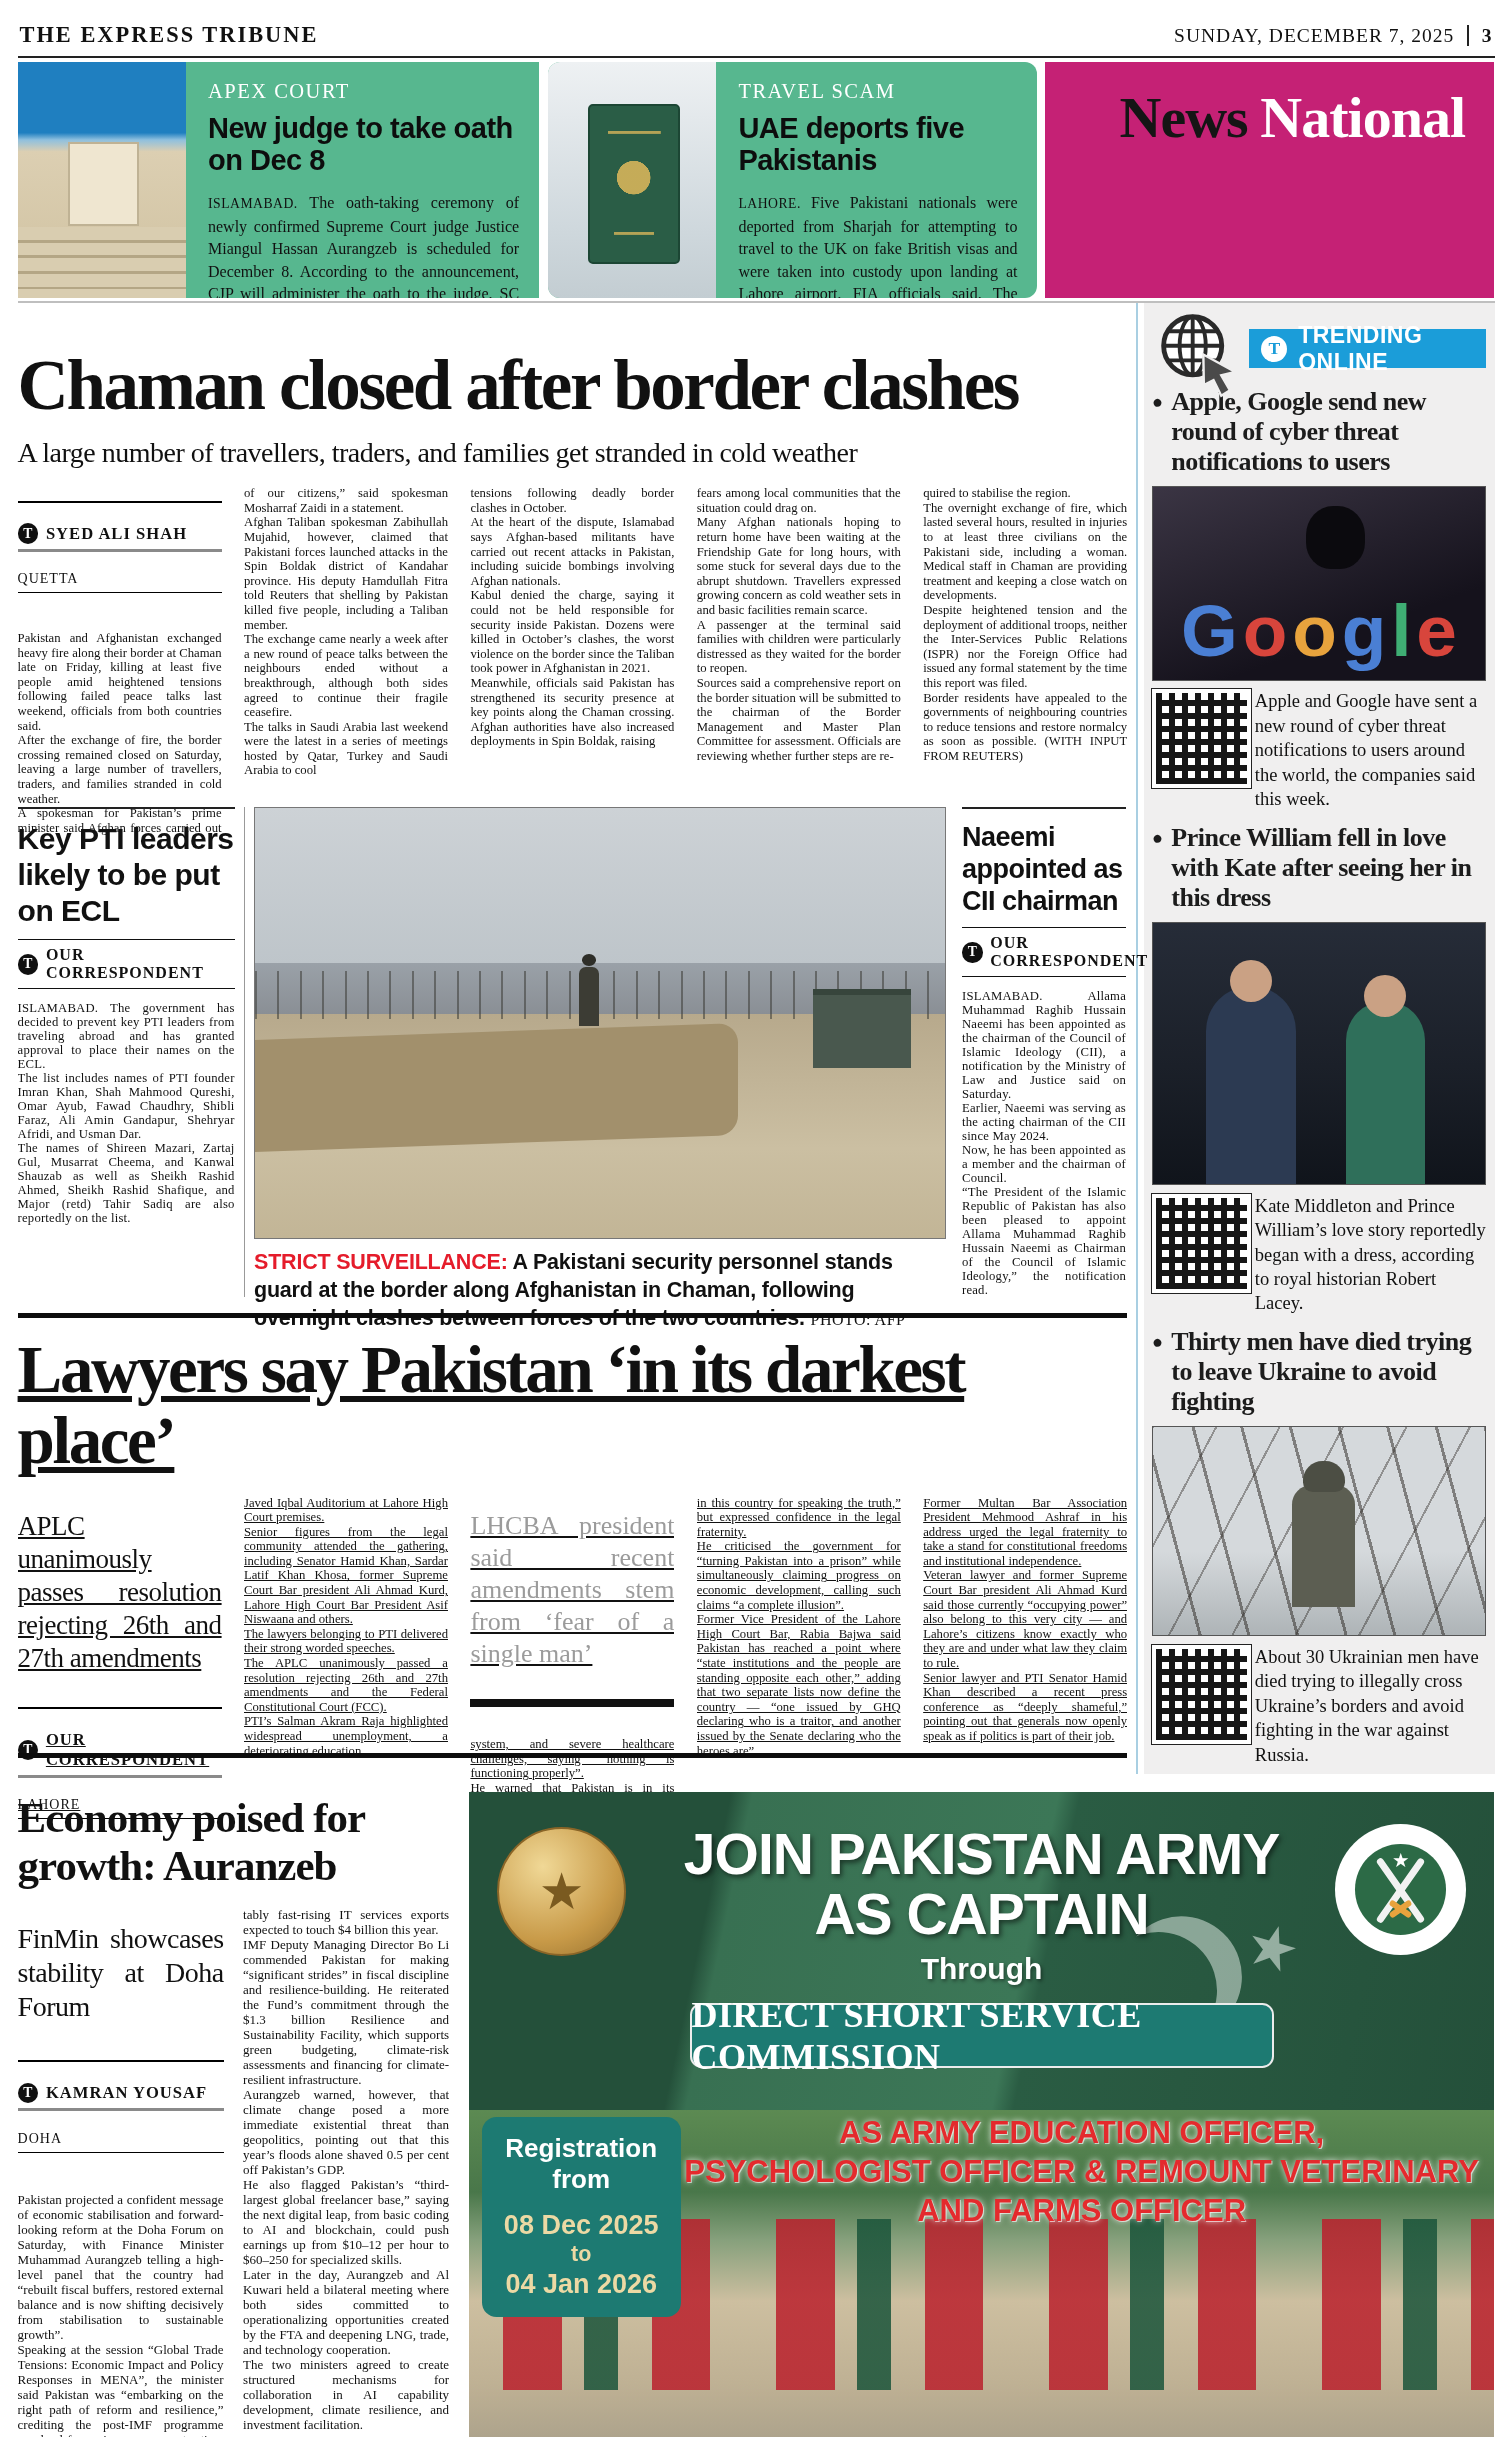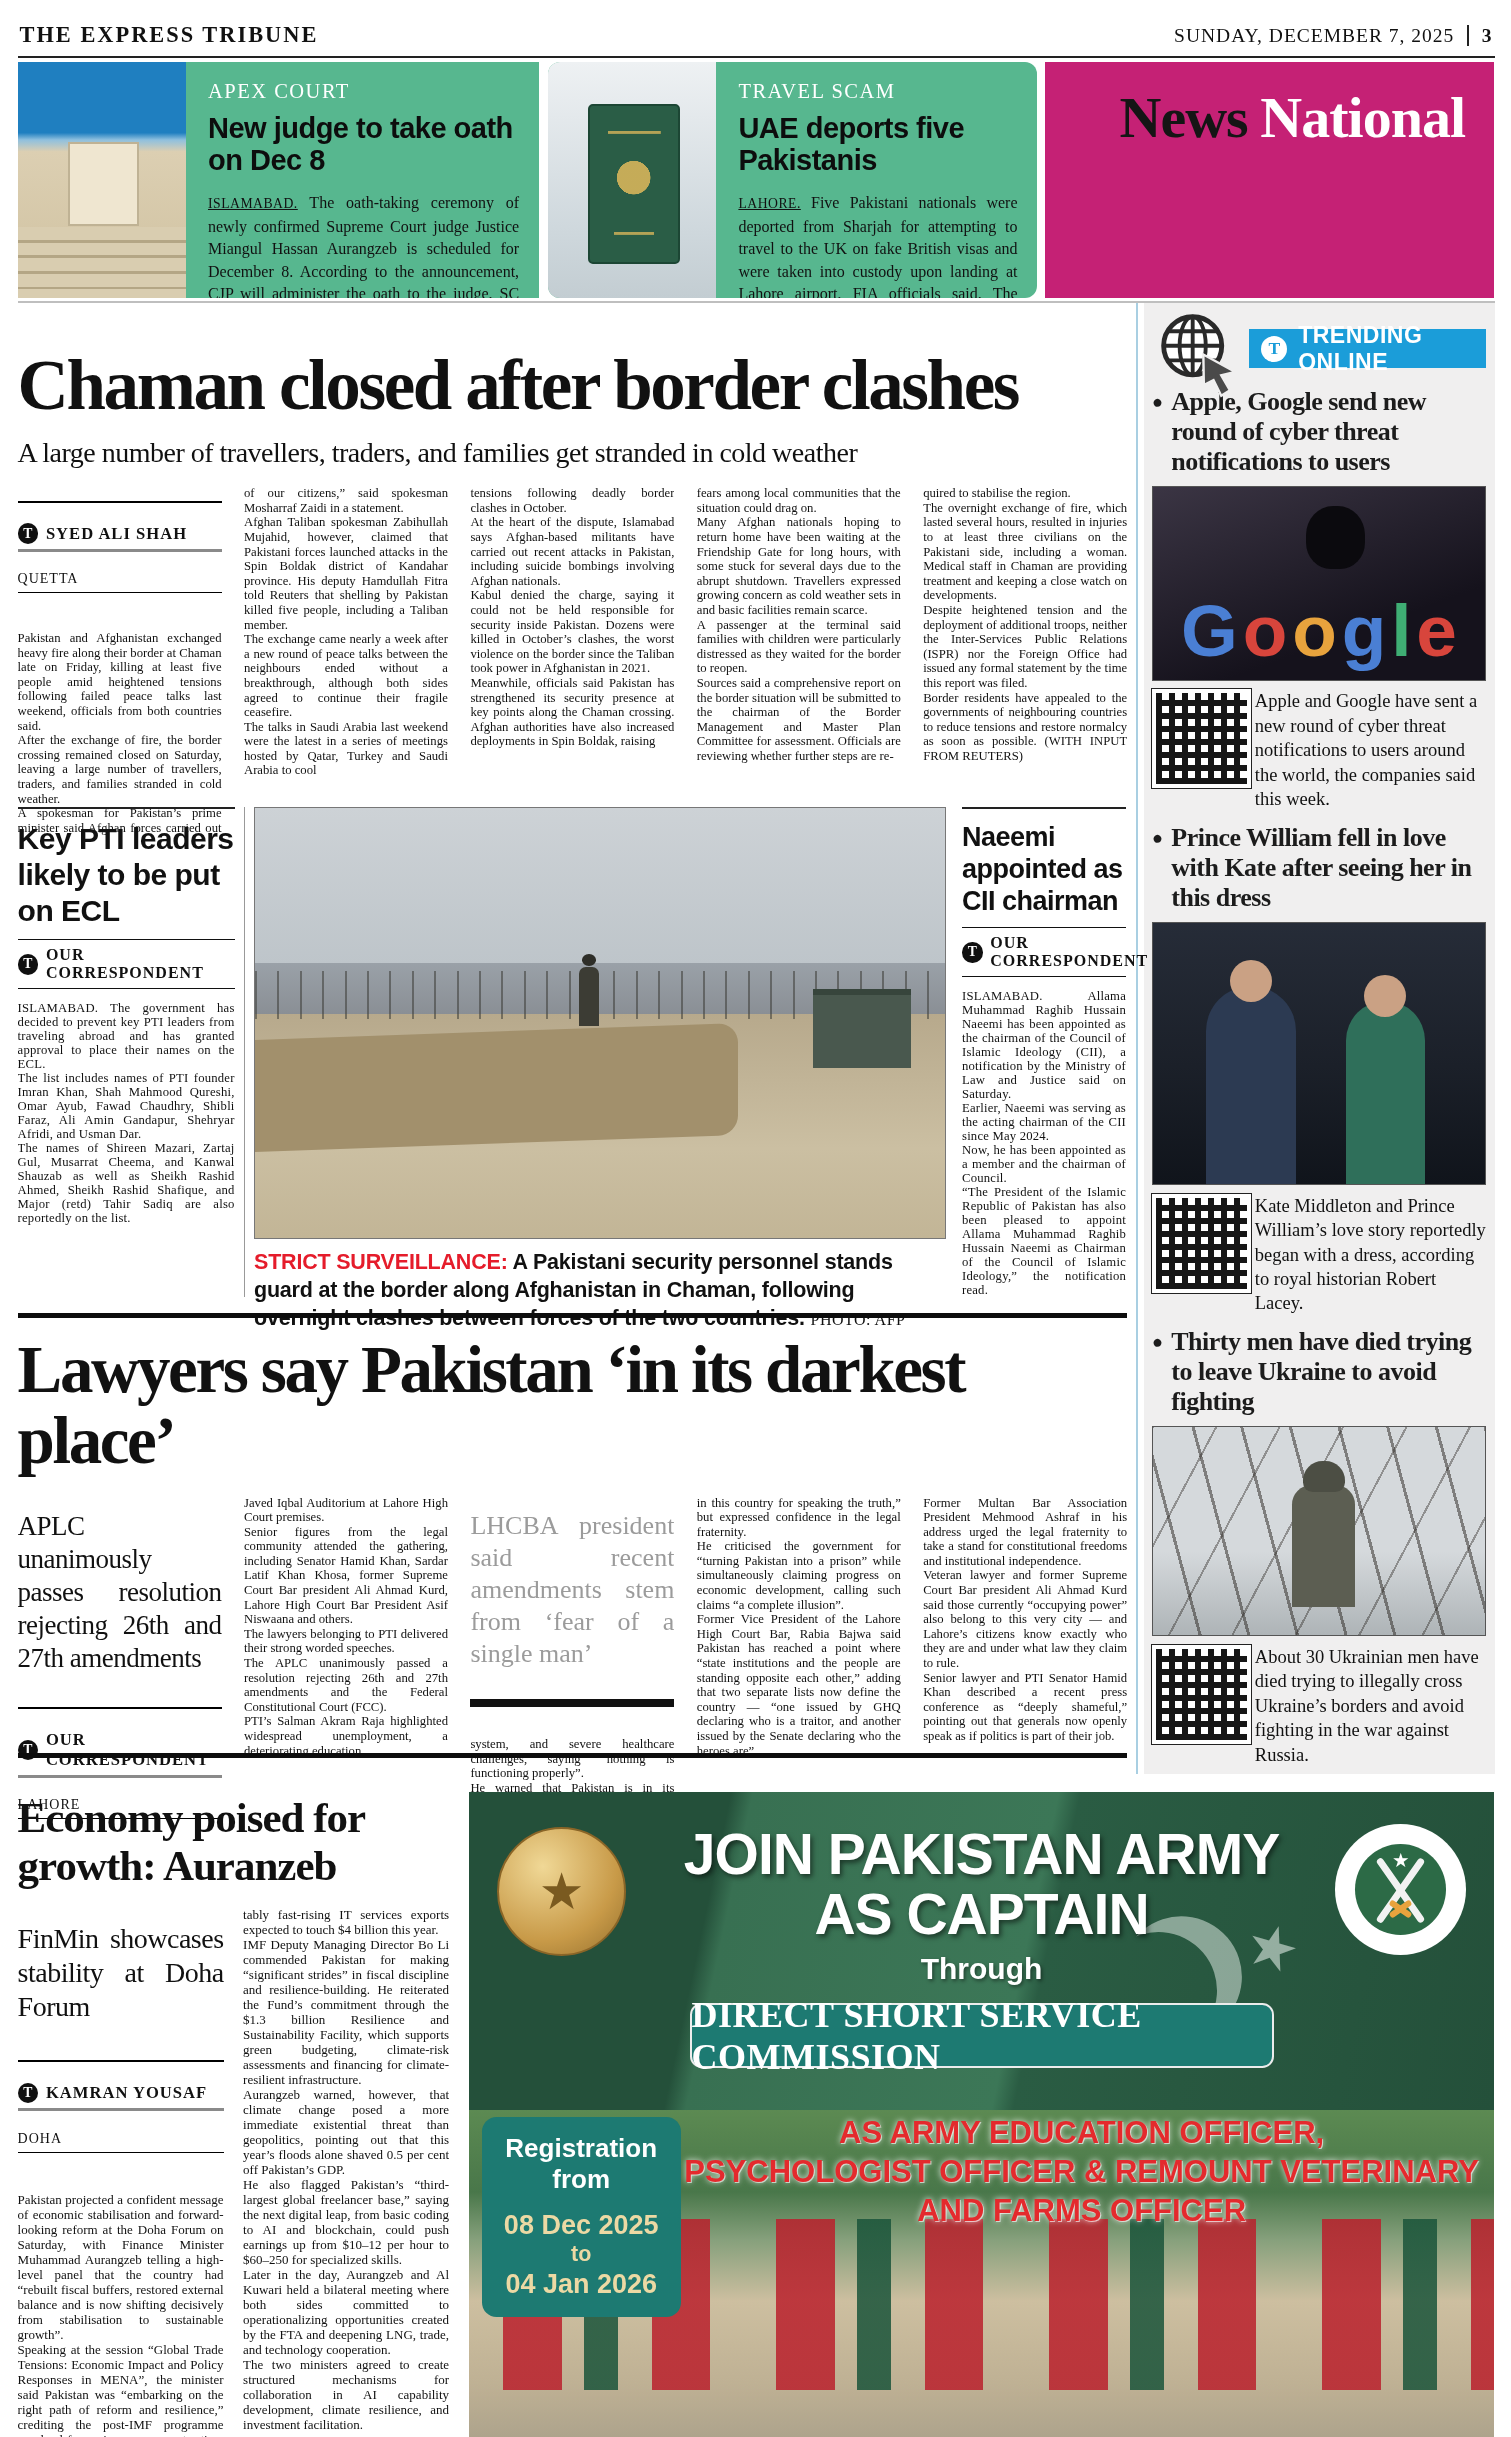--- a/index.html
+++ b/index.html
@@ -26,21 +26,21 @@
   .pass-book{position:absolute;left:24%;top:18%;width:52%;height:66%;background:#2a5d46;
     border:2px solid #1c4634;border-radius:4.9px;
     background-image:radial-gradient(circle at 50% 46%,rgba(214,180,90,.9) 0 16.6px,transparent 17px),
       linear-gradient(rgba(214,180,90,.8) 0 0),linear-gradient(rgba(214,180,90,.8) 0 0);
     background-repeat:no-repeat;background-size:100% 100%,60% 2.9px,46% 2.9px;
     background-position:center 40%,center 16%,center 82%;}
   .brief-body{flex:1;padding:17.6px 19.5px 7.8px 22.4px;}
   .kicker{font:400 20.5px "Liberation Serif",serif;color:#fff;letter-spacing:1.5px;margin-bottom:9.8px;}
   .brief-h{font:700 29px/32px "Liberation Sans",sans-serif;letter-spacing:-0.5px;color:#0d0d0d;margin-bottom:13.7px;}
   .brief-p{font:400 16px/22.4px "Liberation Serif",serif;text-align:justify;}
-  .dateline{font-size:13.7px;letter-spacing:0.5px;text-decoration:underline;}
+  .dateline{font-size:13.7px;letter-spacing:0.5px;}
 
   #nn{left:1045px;top:62px;width:449px;height:236px;background:#c52175;}
   .nn-inner{position:absolute;top:21.5px;right:29px;font:700 58px "Liberation Serif",serif;letter-spacing:-1px;white-space:nowrap;}
   .nn-news{color:#151515;}.nn-nat{color:#fff;margin-left:12.7px;}
 
   
   #chaman{left:17.6px;top:312px;width:1109px;}
   .h1{font:700 71px/74px "Liberation Serif",serif;letter-spacing:-2.4px;margin-top:36px;}
   .standfirst{font:400 28px/32px "Liberation Serif",serif;letter-spacing:-0.5px;margin-top:14.6px;}
   .cols{display:flex;gap:22.4px;margin-top:17.6px;}
@@ -115,21 +115,21 @@
   .ph-soldier{position:absolute;left:47%;top:37%;width:19.5px;height:59px;background:#3c3c34;border-radius:6.8px 6.8px 0 0;}
   .ph-soldier::after{content:"";position:absolute;top:-12.7px;left:2.9px;width:13.7px;height:11.7px;background:#2e2e28;border-radius:50%;}
   .ph-structure{position:absolute;right:5%;top:42%;width:98px;height:73px;background:#49584e;border-top:6.8px solid #37453c;}
   #photocap{left:254px;top:1248px;width:692px;font:700 21.5px/28px "Liberation Sans",sans-serif;letter-spacing:-0.2px;}
   .cap-kicker{color:#e51c2b;margin-top:21px;}
   .cap-credit{font:400 16px "Liberation Serif",serif;letter-spacing:0.5px;}
 
   .rule-thick{left:17.6px;width:1109px;height:4.9px;background:#0d0d0d;}
 
   
-  #lawyers{left:17.6px;top:1334px;width:1109px;}
+  #lawyers{left:17.6px;top:1334px;width:1109px;text-decoration:underline;}
   .h2law{font:700 67px/71px "Liberation Serif",serif;letter-spacing:-2.4px;}
   .law-cols{display:flex;gap:22.4px;margin-top:19.5px;}
   .law-col{width:204px;flex:none;font:400 12.7px/14.6px "Liberation Serif",serif;text-align:justify;
            white-space:pre-line;overflow:hidden;height:349px;}
   .law-stand{font:400 27px/33px "Liberation Serif",serif;letter-spacing:-0.5px;margin-bottom:17.6px;white-space:normal;}
   .pullquote{font:400 26px/32px "Liberation Serif",serif;color:#9b9b9b;white-space:normal;margin-bottom:14.6px;}
   .pq-bar{width:100%;height:7.8px;background:#111;margin-bottom:15.6px;}
 
   
   #econ{left:17.6px;top:1794px;width:431px;}

